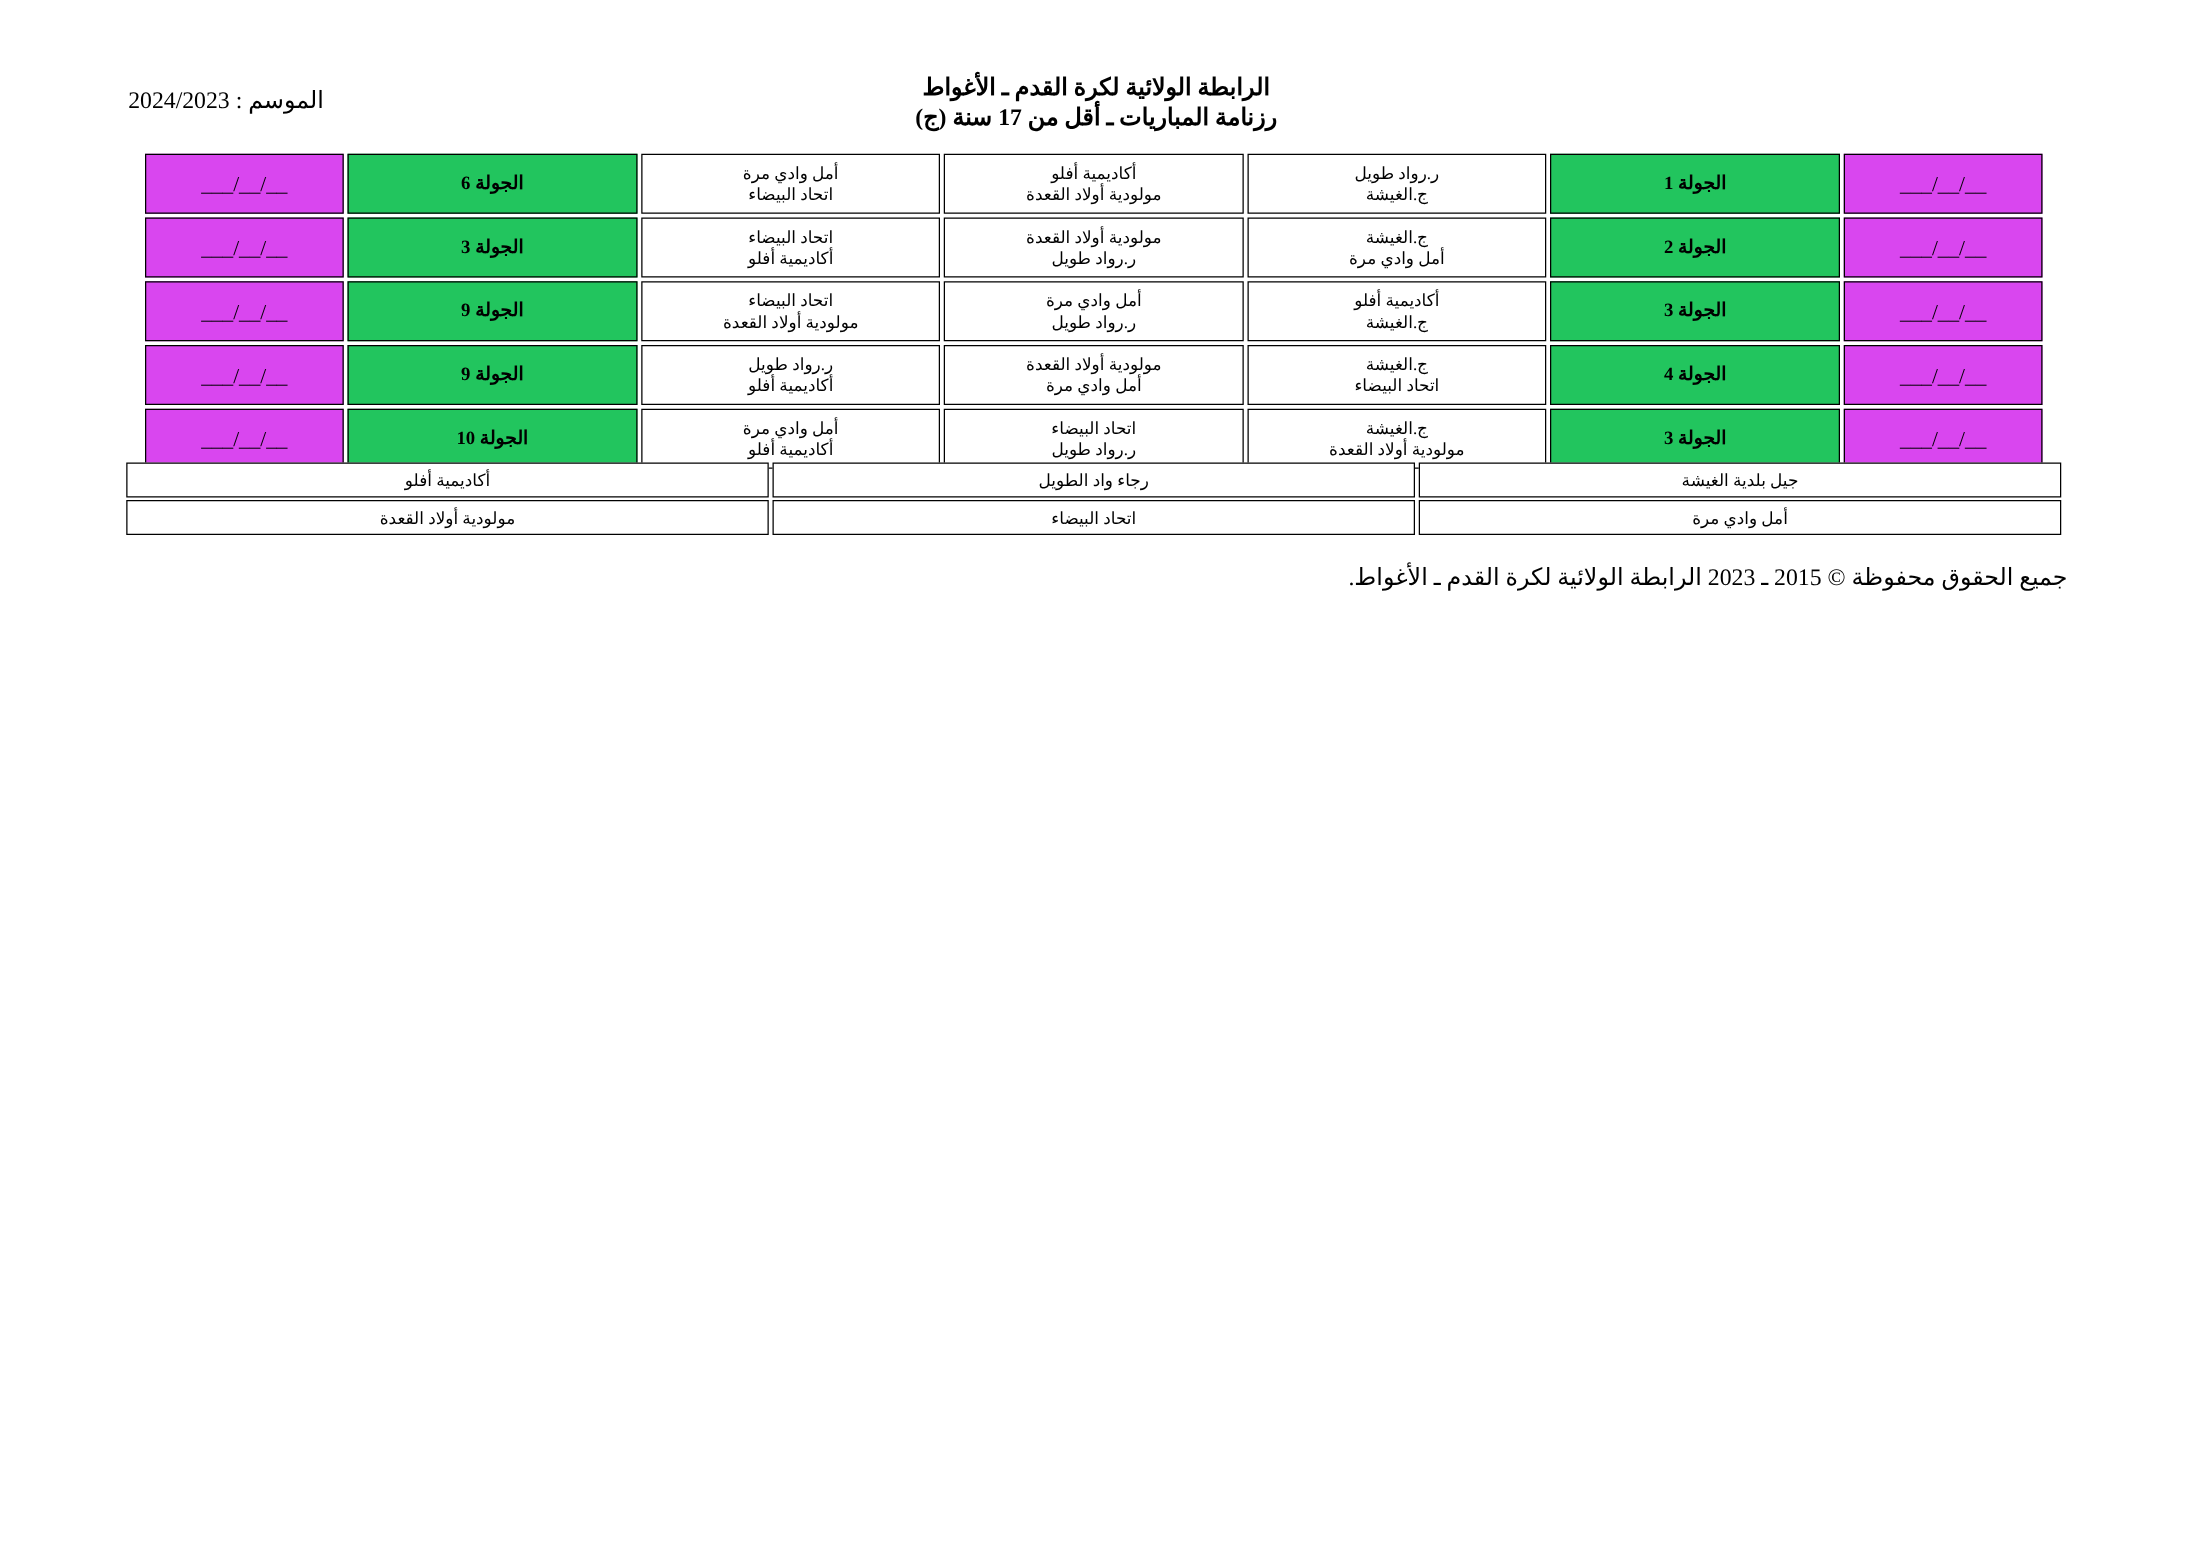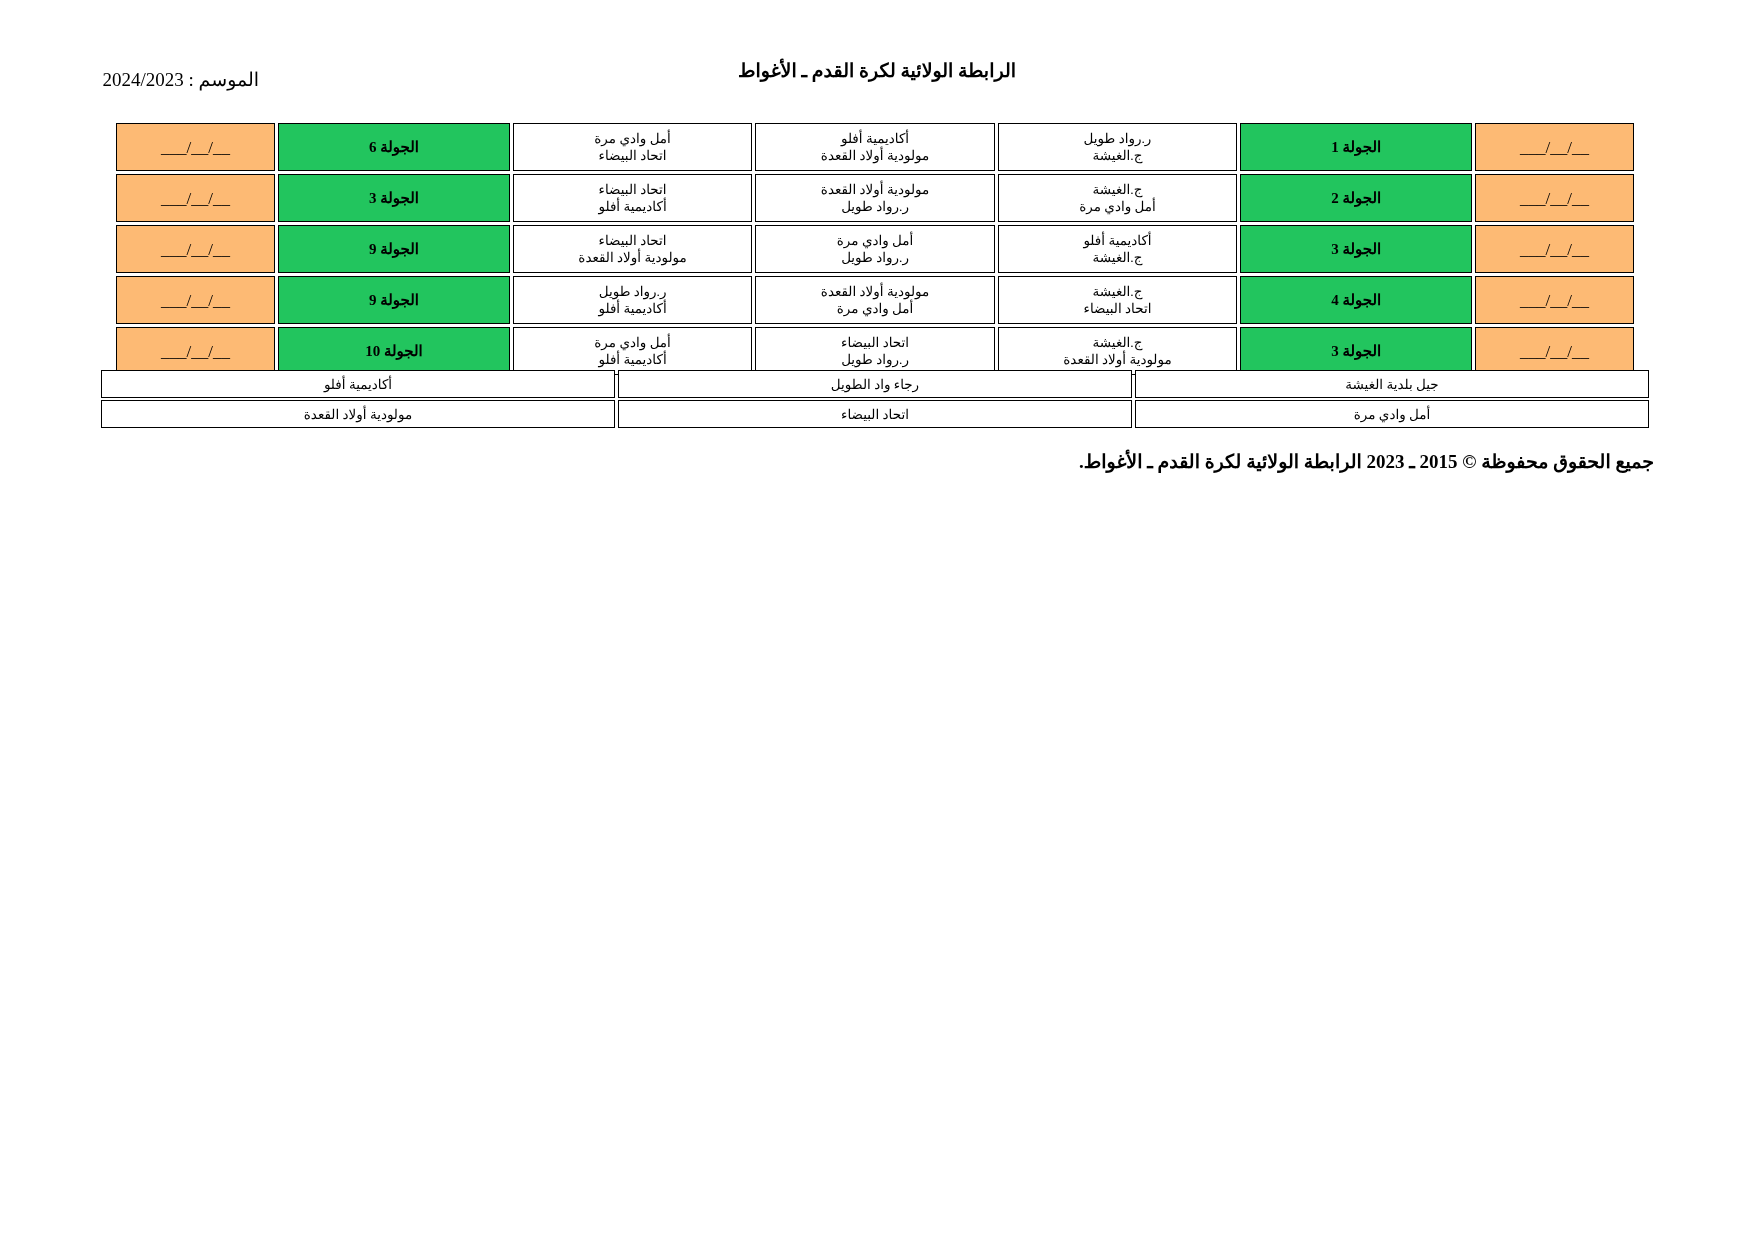--- a/index.html
+++ b/index.html
@@ -74,21 +74,21 @@
     padding: 1px 3px;
     background: #ffffff;
   }
   td.round-head {
     background: #22c55e;
     font-weight: bold;
     font-size: 15px;
     width: 205px;
   }
   td.date-cell {
-    background: #fdba74;
+    background: #d946ef;
     width: 138px;
     font-size: 17px;
     letter-spacing: 0px;
     font-weight: normal;
   }
   td.match-cell {
     width: 212px;
   }
   .match-line { display: block; }
 
@@ -115,30 +115,31 @@
 
   
   .footer {
     position: absolute;
     top: 450px;
     right: 100px;
     width: 1554px;
     text-align: right;
     direction: rtl;
     font-size: 19px;
-    font-weight: bold;
+    font-weight: normal;
   }
 </style>
 </head>
 <body>
 
 <div class="page">
 
   <div class="header">
     <div class="header-center header-line1">الرابطة الولائية لكرة القدم ـ الأغواط</div>
+    <div class="header-center header-line2">رزنامة المباريات ـ أقل من 17 سنة (ج)</div>
   </div>
   <div class="season">الموسم : 2024/2023</div>
 
   <table class="fixtures">
     <tbody>
       <tr>
         <td class="date-cell">__/__/___</td>
         <td class="round-head">الجولة 1</td>
         <td class="match-cell">
           <span class="match-line">ر.رواد طويل</span>

